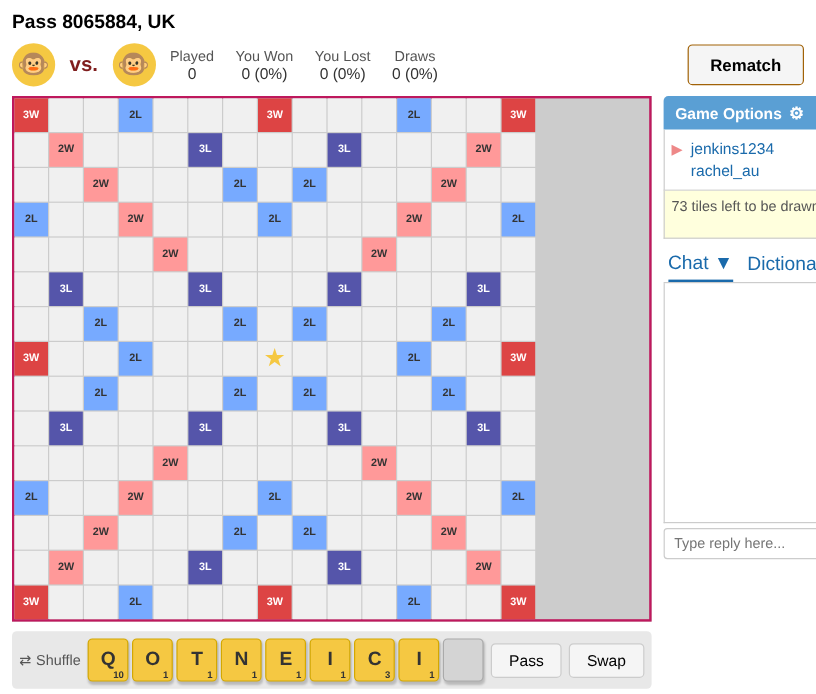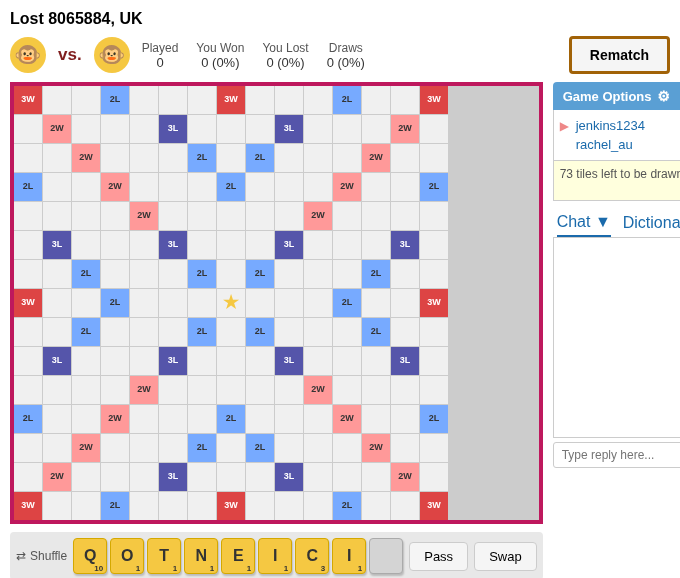--- a/index.html
+++ b/index.html
@@ -6,25 +6,25 @@
     body { font-family: Arial, sans-serif; background: #f0f0f0; width: 680px; }
     .container { background: white; width: 680px; min-height: 578px; padding: 10px; }
     .title { font-size: 16px; font-weight: bold; margin-bottom: 8px; }
     .header { display: flex; align-items: center; gap: 12px; margin-bottom: 8px; }
     .avatar { width: 36px; height: 36px; border-radius: 50%; overflow: hidden; font-size: 22px; display: flex; align-items: center; justify-content: center; background: #f5c842; }
     .vs-text { font-size: 17px; color: #7f1d1d; font-weight: bold; }
     .stats { display: flex; gap: 18px; align-items: center; }
     .stat-item { text-align: center; }
     .stat-label { font-size: 12px; color: #555; }
     .stat-value { font-size: 13px; color: #333; }
-    .rematch-btn { margin-left: auto; padding: 8px 18px; border: 3px solid #a16207; border-radius: 4px; background: #f5f5f5; cursor: pointer; font-size: 14px; font-weight: bold; }
+    .rematch-btn { margin-left: auto; padding: 8px 18px; border: 1px solid #a16207; border-radius: 4px; background: #f5f5f5; cursor: pointer; font-size: 14px; font-weight: bold; }
     .main-area { display: flex; gap: 10px; }
     
     .board-container { flex-shrink: 0; }
-    .board { display: grid; grid-template-columns: repeat(15, 28px); grid-template-rows: repeat(15, 28px); gap: 1px; background: #ccc; border: 4px solid #be185d; }
+    .board { display: grid; grid-template-columns: repeat(15, 28px); grid-template-rows: repeat(15, 28px); gap: 1px; background: #ccc; border: 2px solid #be185d; }
     .cell { width: 28px; height: 28px; display: flex; align-items: center; justify-content: center; font-size: 9px; font-weight: bold; background: #f5f5f5; color: white; text-align: center; line-height: 1.1; }
     .cell-3w { background: #d44; }
     .cell-2w { background: #f99; color: #333; }
     .cell-3l { background: #55a; }
     .cell-2l { background: #7af; color: #333; }
     .cell-normal { background: #f0f0f0; }
     .cell-center { background: #f0f0f0; font-size: 18px; }
     
     .right-panel { flex: 1; }
     .game-options { background: #5a9fd4; color: white; border-radius: 4px 4px 0 0; padding: 6px 10px; display: flex; align-items: center; gap: 6px; font-weight: bold; font-size: 13px; }
@@ -46,21 +46,21 @@
     .tiles { display: flex; gap: 3px; }
     .tile { width: 34px; height: 36px; background: #f5c842; border-radius: 4px; display: flex; flex-direction: column; align-items: center; justify-content: center; font-size: 16px; font-weight: bold; color: #333; border: 1px solid #d4a800; position: relative; box-shadow: 1px 2px 2px rgba(0,0,0,0.2); }
     .tile-score { font-size: 8px; position: absolute; bottom: 0; right: 3px; }
     .rack-btns { display: flex; gap: 6px; margin-left: auto; }
     .rack-btn { padding: 6px 14px; border: 1px solid #ccc; border-radius: 4px; background: #f5f5f5; cursor: pointer; font-size: 13px; }
   </style>
 </head>
 <body>
 
 <div class="container">
-  <div class="title">Lost 8065884, UK</div>
+  <div class="title">Pass 8065884, UK</div>
 
   <div class="header">
     <div class="avatar">🐵</div>
     <span class="vs-text">vs.</span>
     <div class="avatar">🐵</div>
 
     <div class="stats">
       <div class="stat-item">
         <div class="stat-label">Played</div>
         <div class="stat-value">0</div>

